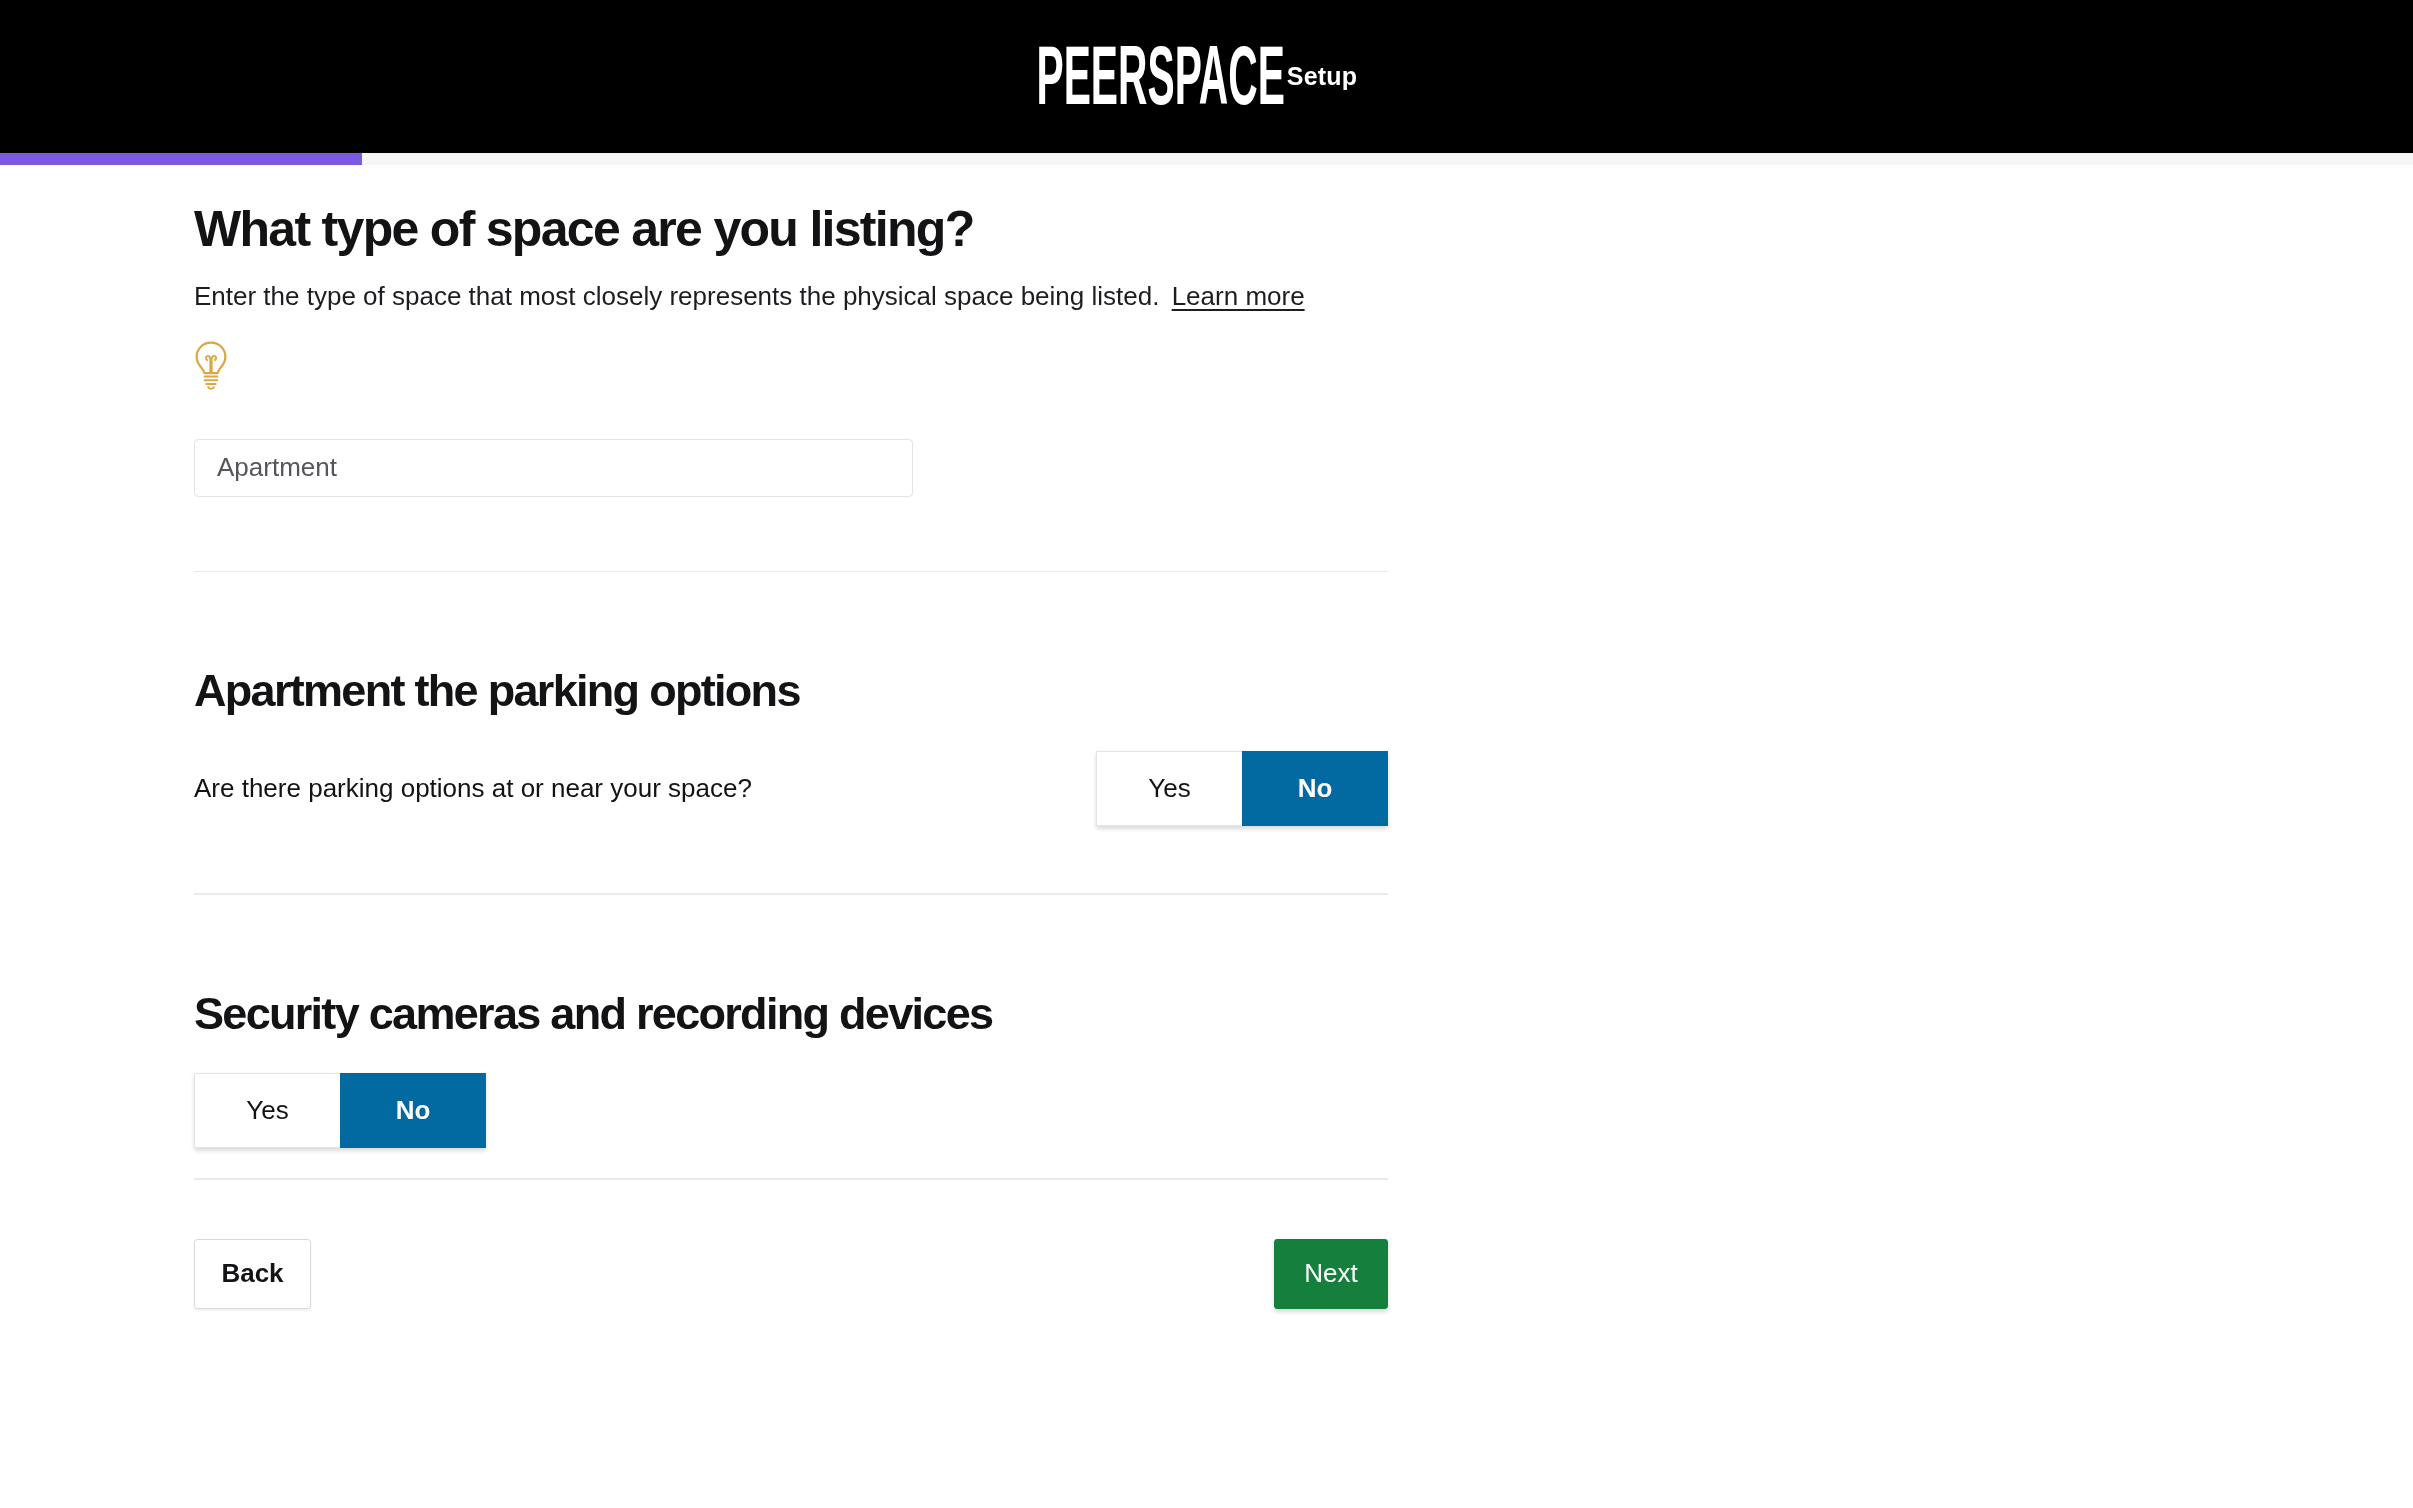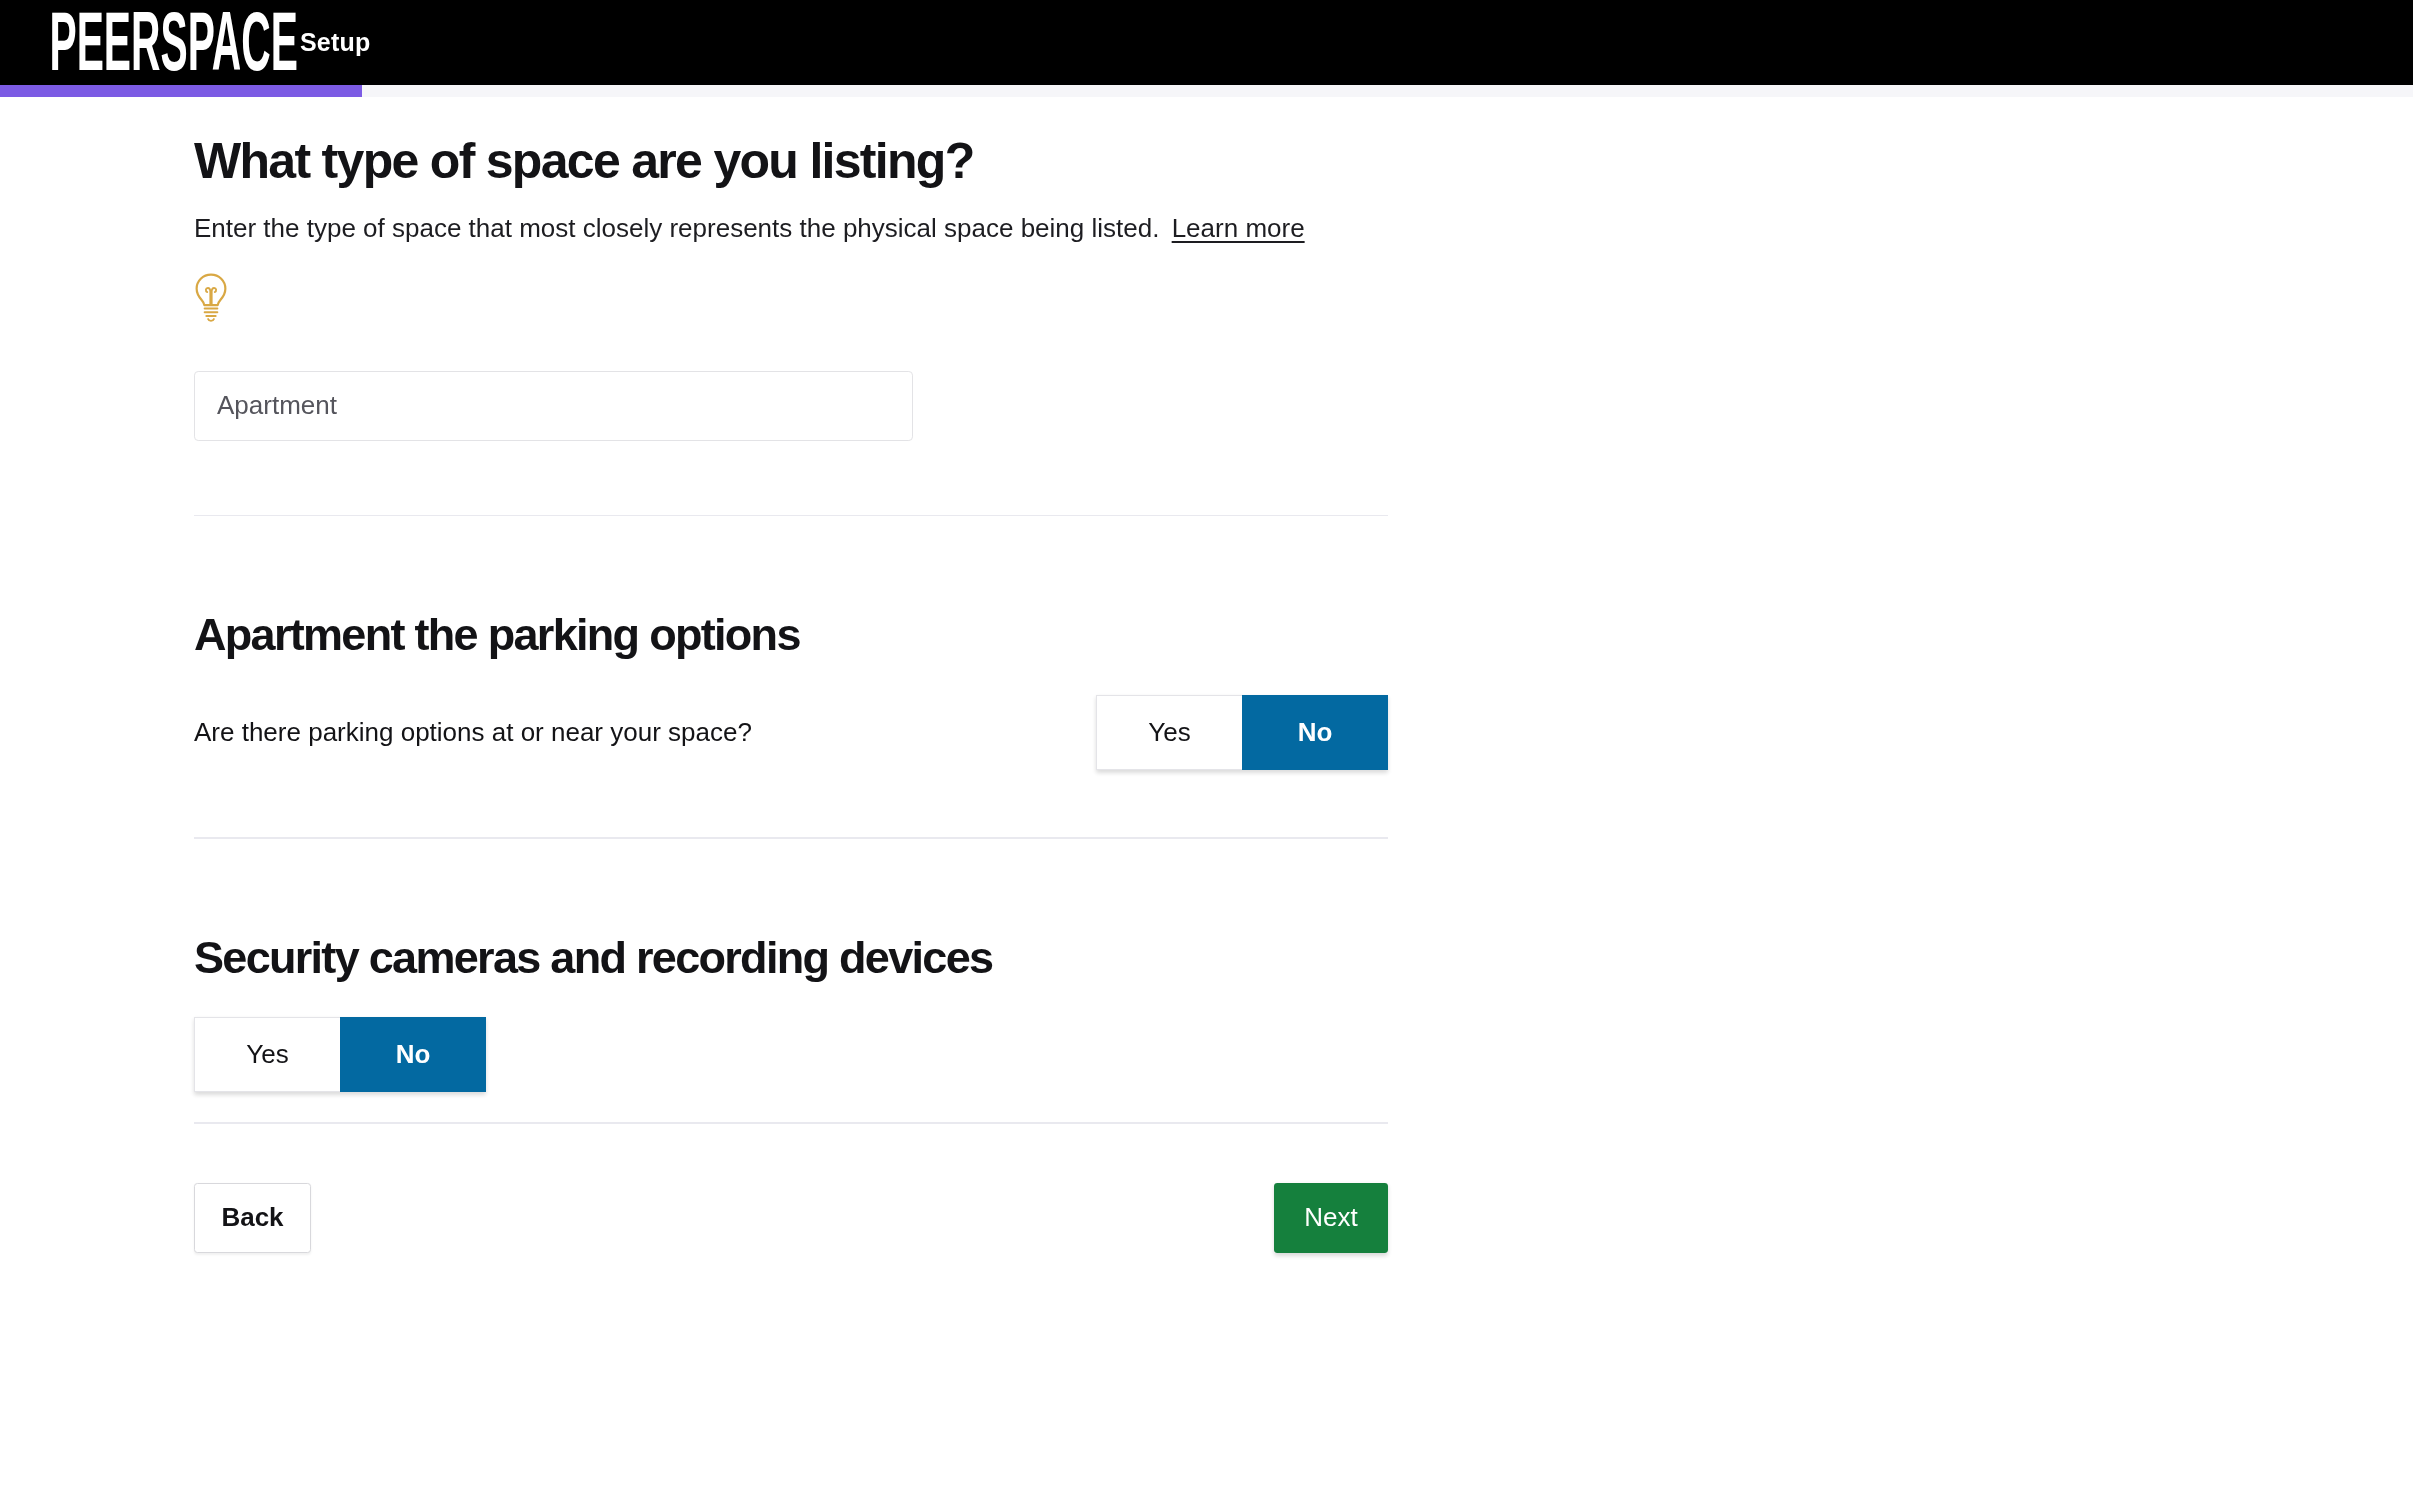--- a/index.html
+++ b/index.html
@@ -1,22 +1,22 @@
 <!DOCTYPE html>
 <html style="font-size:13.4px"><head>
 <meta charset="utf-8">
 <style>
   * { margin: 0; padding: 0; box-sizing: border-box; }
   html, body { width: 2413px; height: 1508px; background: #ffffff; overflow: hidden; }
   body { font-family: "Liberation Sans", "DejaVu Sans", sans-serif; color: #141418; }
 
   
   .topbar {
-    height: 85px; background: #000000;
-    display: flex; align-items: center; justify-content: flex-start;
+    height: 153px; background: #000000;
+    display: flex; align-items: center; justify-content: center;
     padding: 0 69px 0 49px;
   }
   .logo-svg { display: block; }
   .setup-link {
     color: #ffffff; font-size: 25px; font-weight: 700; letter-spacing: 0.2px;
     cursor: pointer;
   }
 
   
   .progress-track { height: 11.7px; background: #F6F6F9; width: 100%; }
@@ -32,21 +32,21 @@
   }
   .subtitle-row { margin-top: 22px; font-size: 26px; color: #1d1d21; line-height: 1.35; }
   .learn-more { color: #1d1d21; text-decoration: underline; text-underline-offset: 4.2px; cursor: pointer; margin-left: 5px; }
 
   .tip-row { margin-top: 27px; display: flex; align-items: center; gap: 32px; }
   .tip-text { font-size: 26px; color: #1d1d21; }
   .bulb-icon { flex: 0 0 auto; display: block; }
 
   .space-type-input {
     margin-top: 49px; display: block;
-    width: 719px; height: 70px;
+    width: 719px; height: 58px;
     border: 1.7px solid #E3E3E6; border-radius: 4.2px;
     background: #ffffff;
     font-family: "Liberation Sans", "DejaVu Sans", sans-serif;
     font-size: 26px; color: #3f3f44;
     padding: 0 22px; outline: none;
   }
   .space-type-input::placeholder { color: #55555c; opacity: 1; }
 
   .divider { height: 1.7px; background: #E9E9EF; width: 1194px; border: none; }
   .divider.after-input { margin-top: 74px; }

